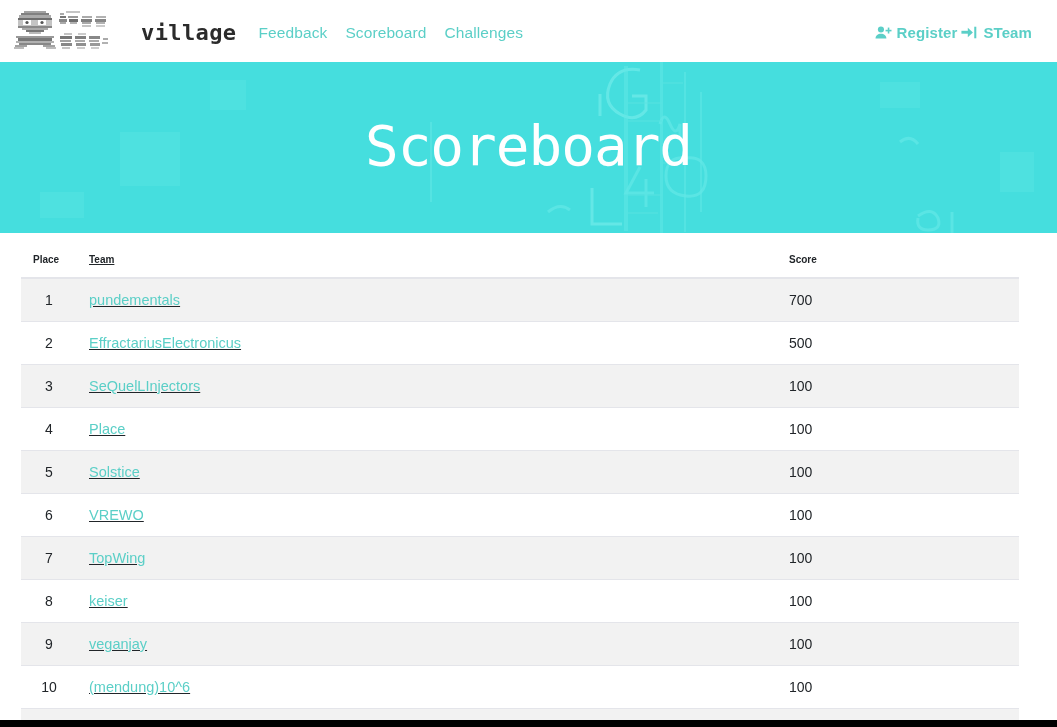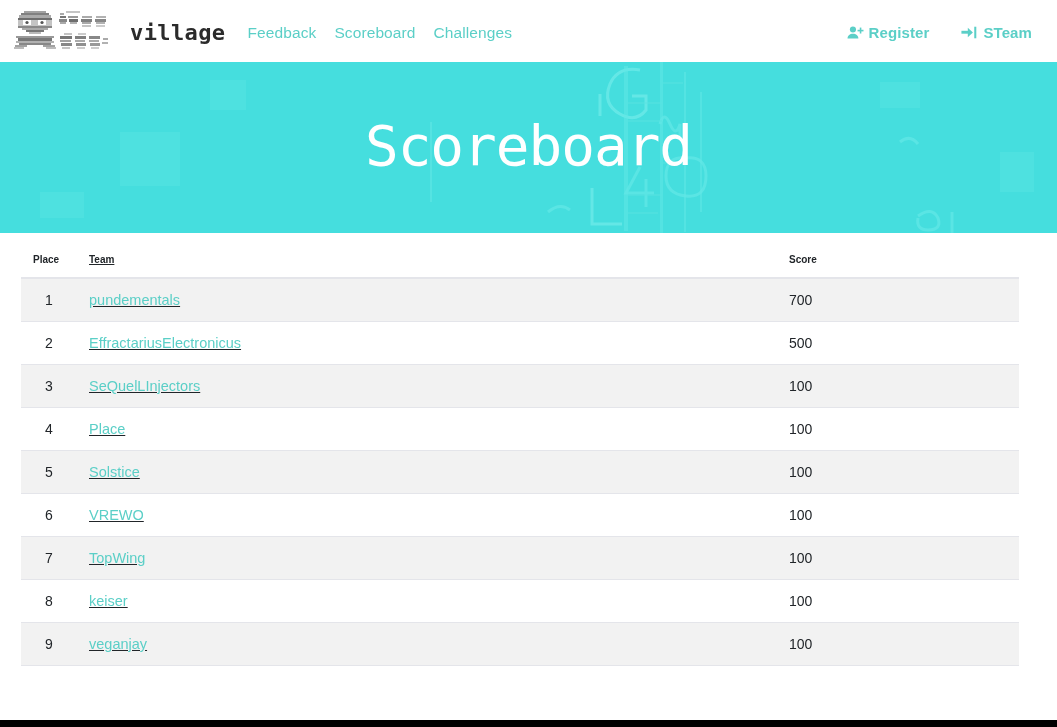--- a/index.html
+++ b/index.html
@@ -19,21 +19,21 @@
     position: relative;
     height: 62px;
     background: #ffffff;
     display: flex;
     align-items: center;
     padding: 0 17px 0 12px;
   }
   .brand {
     display: flex;
     align-items: center;
-    gap: 4px;
+    gap: 15px;
     text-decoration: none;
     margin-right: 22px;
   }
   .brand-mark {
     display: block;
     width: 112px;
     height: 48px;
     flex: none;
   }
   .brand-word {
@@ -56,21 +56,21 @@
     color: #5bcfc7;
     font-size: 15.5px;
     text-decoration: none;
     line-height: 1;
     letter-spacing: 0.1px;
   }
   .nav-right {
     margin-left: auto;
     display: flex;
     align-items: center;
-    gap: 32px;
+    gap: 4px;
     margin-top: 2px;
     padding-right: 8px;
   }
   .nav-right .nav-link {
     display: inline-flex;
     align-items: center;
     gap: 5px;
     font-weight: bold;
     font-size: 15px;
   }
@@ -347,20 +347,25 @@
         <td class="col-place">8</td>
         <td class="col-team"><a class="team-link" href="#">keiser</a></td>
         <td class="col-score"><span class="score-val">100</span></td>
       </tr>
       <tr>
         <td class="col-place">9</td>
         <td class="col-team"><a class="team-link" href="#">veganjay</a></td>
         <td class="col-score"><span class="score-val">100</span></td>
       </tr>
       <tr>
+        <td class="col-place">10</td>
+        <td class="col-team"><a class="team-link" href="#">(mendung)10^6</a></td>
+        <td class="col-score"><span class="score-val">100</span></td>
+      </tr>
+      <tr>
         <td class="col-place"></td>
         <td class="col-team"></td>
         <td class="col-score"></td>
       </tr>
     </tbody>
   </table>
 </div>
 
 <div class="bottom-strip"></div>
 

